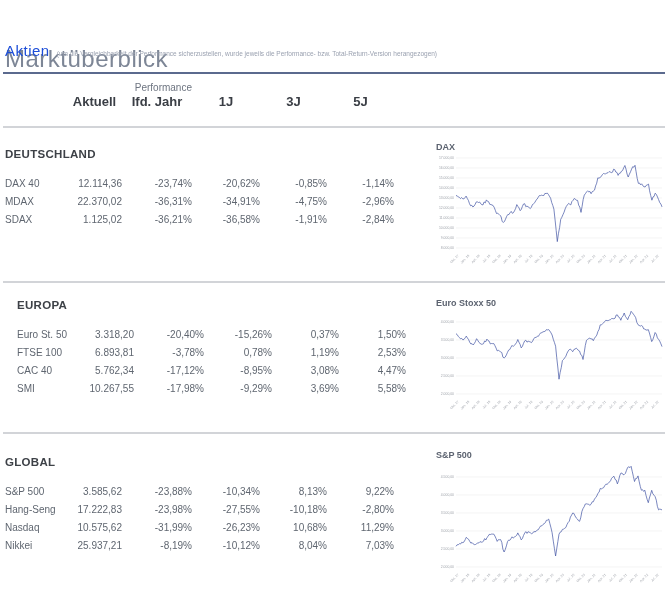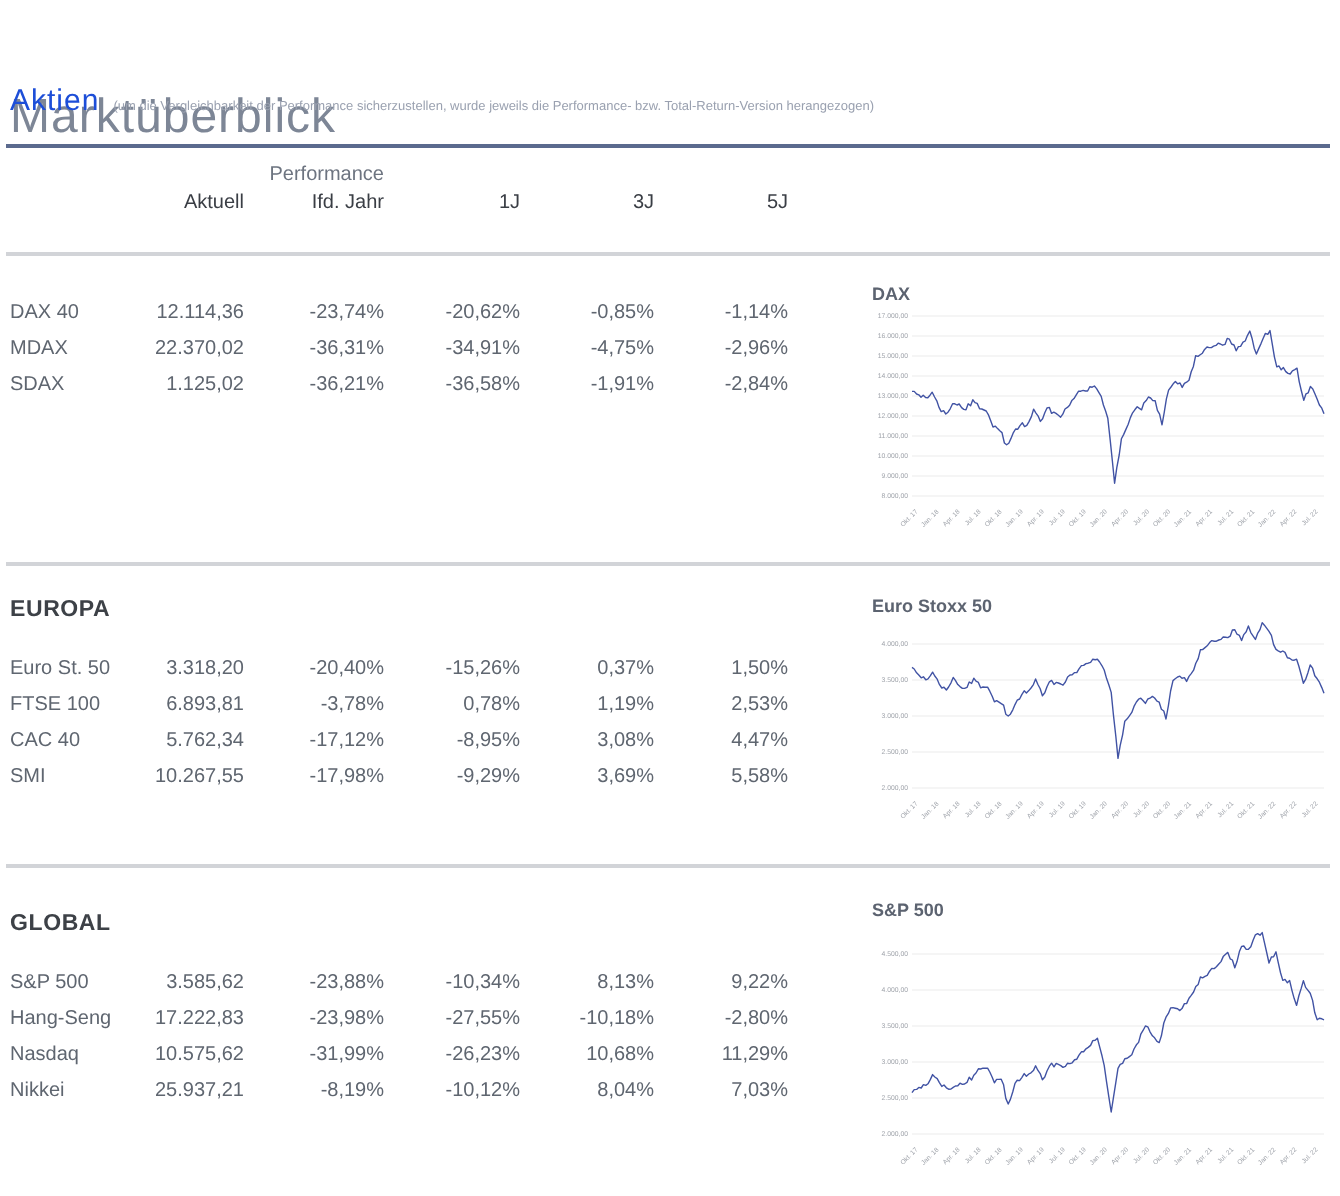--- a/index.html
+++ b/index.html
@@ -13,24 +13,24 @@
   .aktien-note{font-size:6.5px;color:#9aa1b0;margin-left:7px;}
   .rule-accent{position:absolute;left:3px;top:72px;width:662px;height:2px;background:#5b6a8e;}
   .sep{position:absolute;left:3px;width:662px;height:2px;background:#d2d4d8;}
   #sep-head{top:126px;} #sep-1{top:281px;} #sep-2{top:432px;}
 
   .grid6{display:grid;grid-template-columns:62px 55px 70px 68px 67px 67px;width:389px;}
   .cell{font-size:10px;text-align:right;line-height:18px;color:#5f6670;white-space:nowrap;}
   .cell-label{text-align:left;}
   .thead{position:absolute;left:5px;top:82px;}
   .thead .perf{font-size:10px;color:#6d7480;line-height:12px;font-weight:400;}
-  .thead .colhead{font-size:10px;font-weight:400;color:#3a3e45;line-height:15px;}
+  .thead .colhead{font-size:13px;font-weight:700;color:#3a3e45;line-height:15px;text-align:center;}
 
   .section{position:absolute;left:5px;}
-  #section-0{top:148px;} #section-1{top:299px;} #section-2{top:456px;}
+  #section-0{top:148px;} #section-1{top:299px;margin-left:12px;} #section-2{top:456px;}
   .section-header{font-size:11.5px;font-weight:700;color:#3d4147;letter-spacing:.3px;
                   height:14px;margin-bottom:13px;}
 
   .chart{position:absolute;left:435px;width:232px;}
   #chart-0{top:136px;height:134px;} #chart-1{top:292px;height:126px;} #chart-2{top:444px;height:146px;}
   .chart svg{display:block;}
 </style>
 </head>
 <body>
 
@@ -52,20 +52,21 @@
   <div class="cell colhead">Aktuell</div>
   <div class="cell colhead">Ifd. Jahr</div>
   <div class="cell colhead">1J</div>
   <div class="cell colhead">3J</div>
   <div class="cell colhead">5J</div>
 </div>
 
 <div class="sep" id="sep-head"></div>
 
 <div class="section" id="section-0">
+  <div class="section-header">DEUTSCHLAND</div>
   <div class="grid6 rows">
       <div class="cell cell-label">DAX 40</div>
       <div class="cell">12.114,36</div>
       <div class="cell">-23,74%</div>
       <div class="cell">-20,62%</div>
       <div class="cell">-0,85%</div>
       <div class="cell">-1,14%</div>
       <div class="cell cell-label">MDAX</div>
       <div class="cell">22.370,02</div>
       <div class="cell">-36,31%</div>

